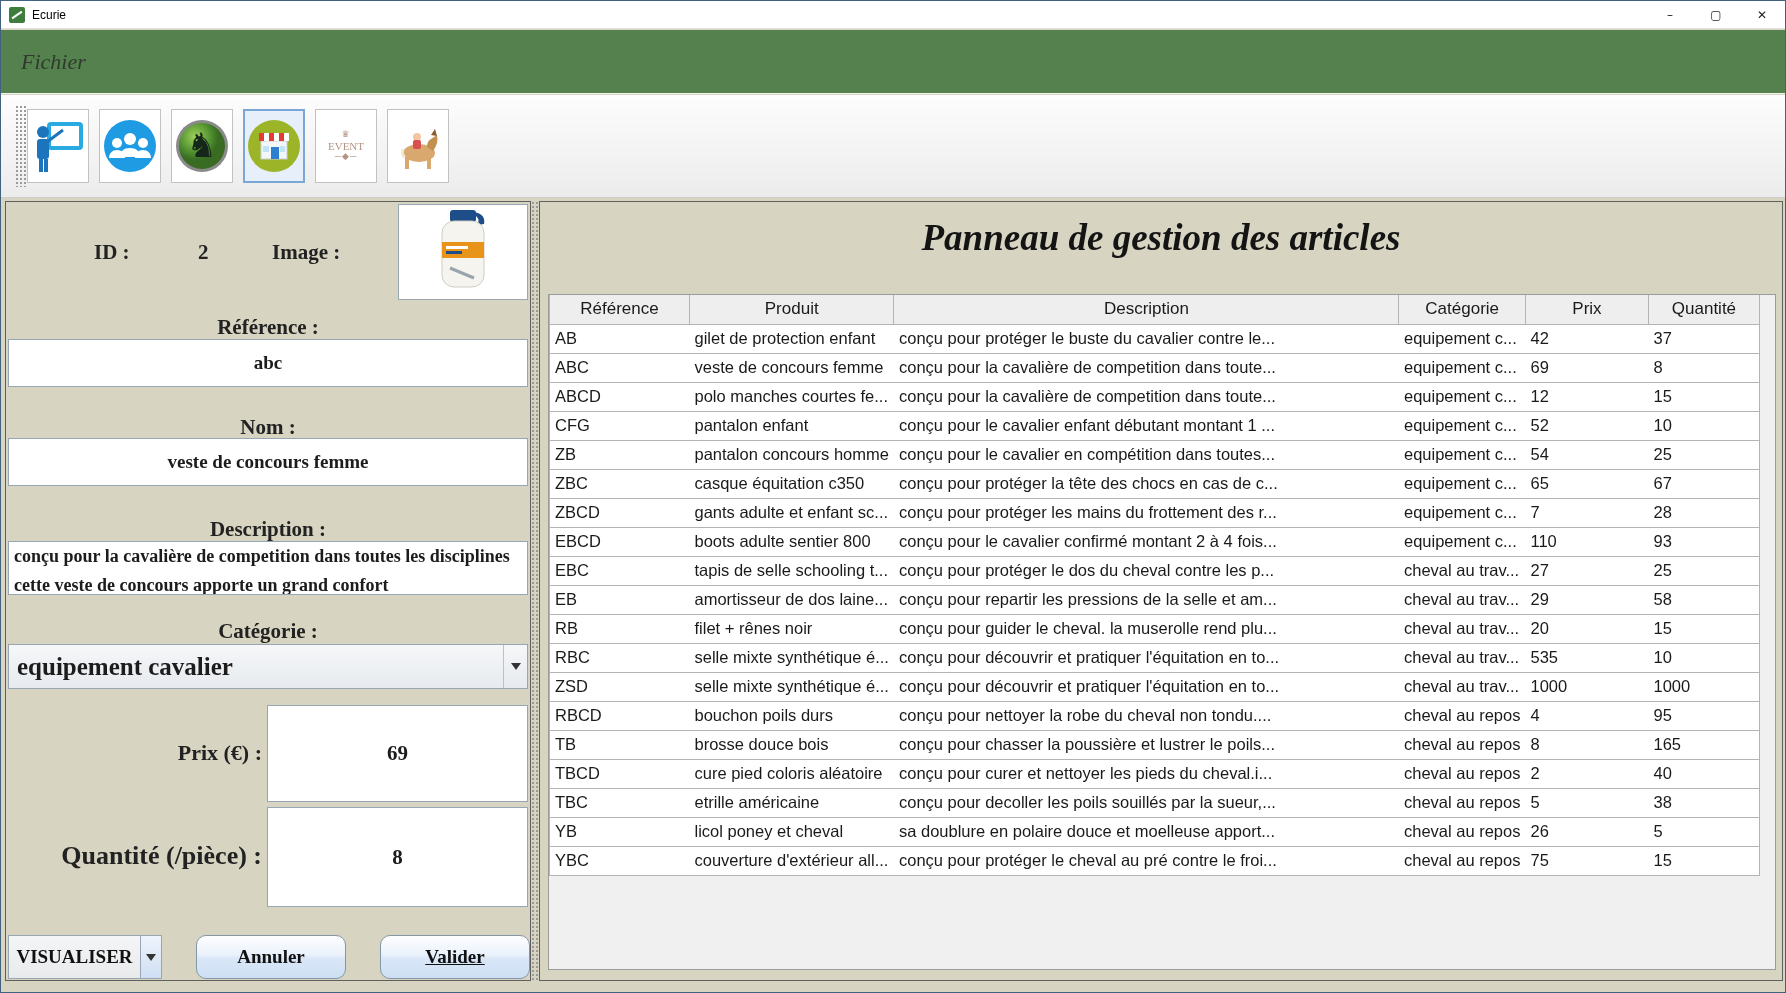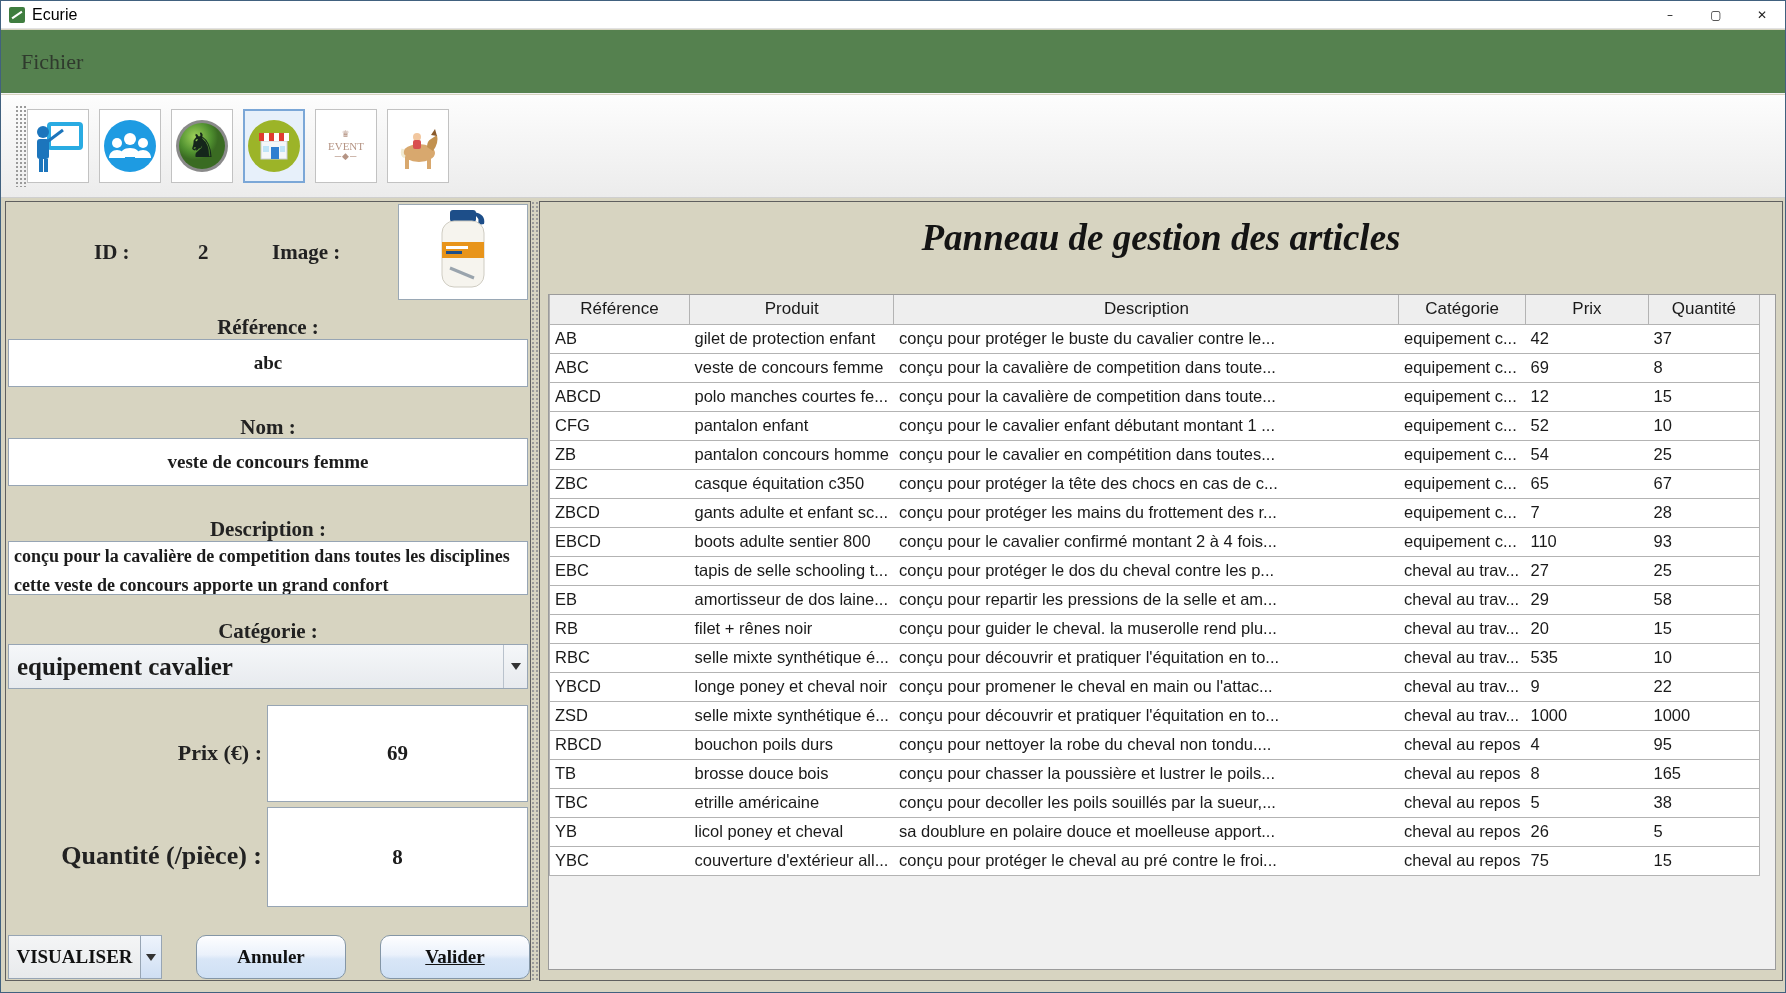--- a/index.html
+++ b/index.html
@@ -7,28 +7,28 @@
   .window{
     position:relative;width:1786px;height:993px;background:#d7d4c1;
     border:1px solid #41617f;overflow:hidden;
     font-family:"Liberation Serif",serif;
   }
   
   .titlebar{position:absolute;left:0;top:0;width:100%;height:28px;background:#ffffff;
     display:flex;align-items:center;border-bottom:1px solid #e2e2e2;}
   .app-icon{width:16px;height:16px;margin:0 7px 0 8px;background:#3f7d3f;border-radius:2px;position:relative;}
   .app-icon::after{content:"";position:absolute;left:2px;top:7px;width:12px;height:2px;background:#fff;transform:rotate(-35deg);}
-  .title-text{font-family:"Liberation Sans",sans-serif;font-size:16px;color:#000;}
+  .title-text{font-family:"Liberation Sans",sans-serif;font-size:12px;color:#000;}
   .win-controls{margin-left:auto;display:flex;height:100%;}
   .win-btn{width:46px;height:100%;display:flex;align-items:center;justify-content:center;
     font-family:"DejaVu Sans",sans-serif;font-size:12px;color:#222;cursor:default;}
   
   .menubar{position:absolute;left:0;top:29px;width:100%;height:64px;background:#55814f;
     display:flex;align-items:center;border-bottom:1px solid #f2f2f2;}
-  .menu-item{font-size:22px;color:#2f3a2d;margin-left:12px;padding:4px 8px;}
+  .menu-item{font-style:italic;font-size:22px;color:#2f3a2d;margin-left:12px;padding:4px 8px;}
   
   .toolbar{position:absolute;left:0;top:94px;width:100%;height:103px;
     background:linear-gradient(180deg,#fdfdfd,#ececec);border-bottom:1px solid #cfcfcf;}
   .tb-handle{position:absolute;left:14px;top:10px;width:12px;height:82px;
     background-image:radial-gradient(#9a9a9a 1px,transparent 1.2px);background-size:4px 4px;}
   .tb-btn{position:absolute;top:14px;width:62px;height:74px;background:#fff;
     border:1px solid #c2c2c2;display:flex;align-items:center;justify-content:center;}
   .tb-btn.selected{border:2px solid #7ba7d7;background:#e7f0fa;}
   .tb-btn svg{display:block;}
   .panel{position:absolute;background:#d7d4c1;border:1px solid #5f5f5f;}
@@ -367,28 +367,20 @@
             </tr>
             <tr>
               <td>RBC</td>
               <td>selle mixte synthétique é...</td>
               <td>conçu pour découvrir et pratiquer l'équitation en to...</td>
               <td>cheval au trav...</td>
               <td>535</td>
               <td>10</td>
             </tr>
             <tr>
-              <td>YBCD</td>
-              <td>longe poney et cheval noir</td>
-              <td>conçu pour promener le cheval en main ou l'attac...</td>
-              <td>cheval au trav...</td>
-              <td>9</td>
-              <td>22</td>
-            </tr>
-            <tr>
               <td>ZSD</td>
               <td>selle mixte synthétique é...</td>
               <td>conçu pour découvrir et pratiquer l'équitation en to...</td>
               <td>cheval au trav...</td>
               <td>1000</td>
               <td>1000</td>
             </tr>
             <tr>
               <td>RBCD</td>
               <td>bouchon poils durs</td>
@@ -399,20 +391,28 @@
             </tr>
             <tr>
               <td>TB</td>
               <td>brosse douce bois</td>
               <td>conçu pour chasser la poussière et lustrer le poils...</td>
               <td>cheval au repos</td>
               <td>8</td>
               <td>165</td>
             </tr>
             <tr>
+              <td>TBCD</td>
+              <td>cure pied coloris aléatoire</td>
+              <td>conçu pour curer et nettoyer les pieds du cheval.i...</td>
+              <td>cheval au repos</td>
+              <td>2</td>
+              <td>40</td>
+            </tr>
+            <tr>
               <td>TBC</td>
               <td>etrille américaine</td>
               <td>conçu pour decoller les poils souillés par la sueur,...</td>
               <td>cheval au repos</td>
               <td>5</td>
               <td>38</td>
             </tr>
             <tr>
               <td>YB</td>
               <td>licol poney et cheval</td>

